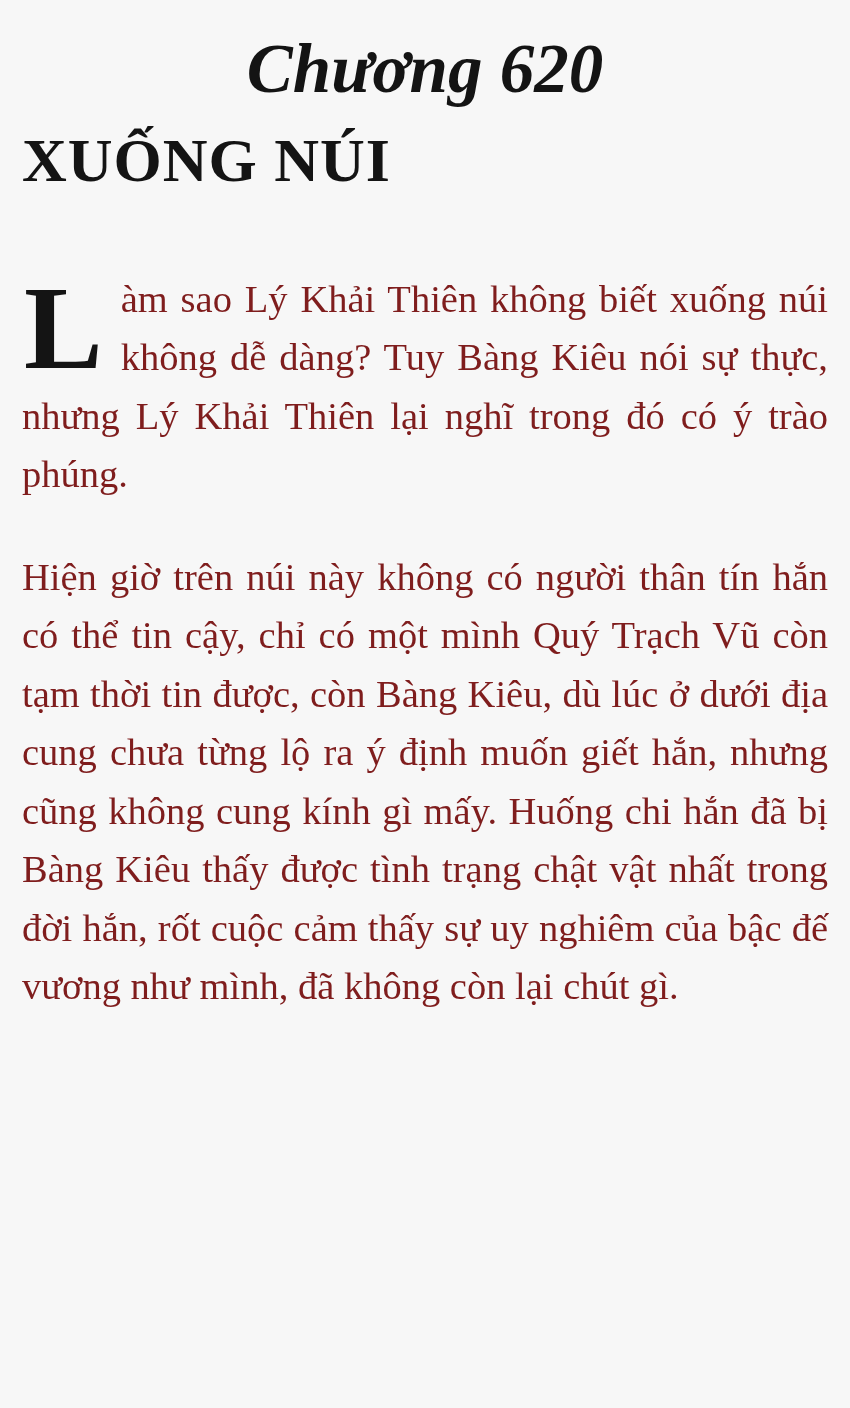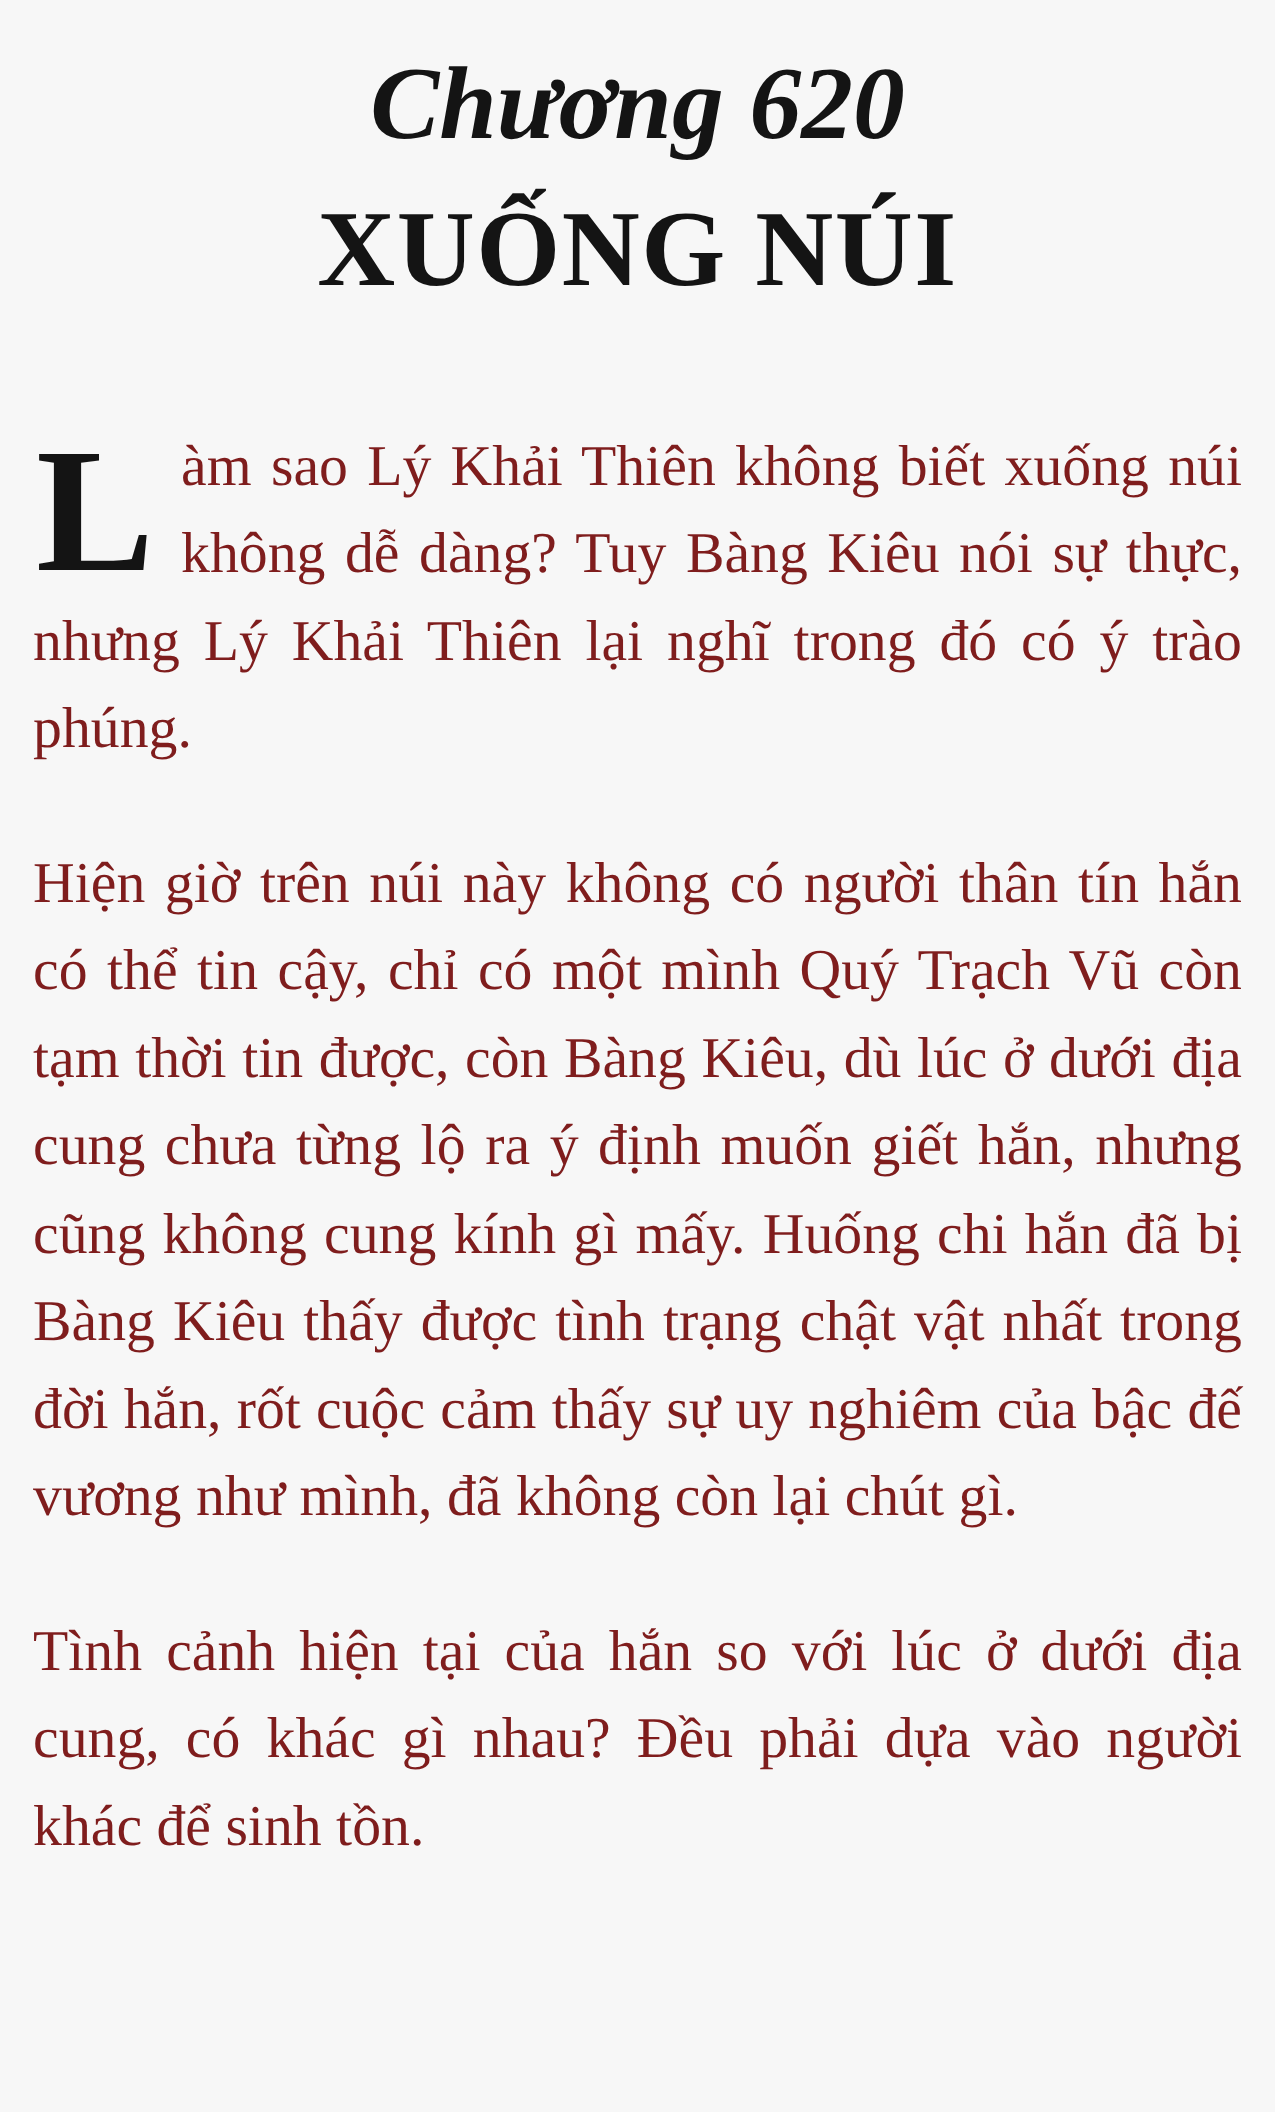--- a/index.html
+++ b/index.html
@@ -25,23 +25,23 @@
     text-align: center;
     font-style: italic;
     font-weight: 700;
     font-size: 69px;
     line-height: 1.15;
     letter-spacing: 0px;
     margin: 12px 0 0 0;
     color: #141414;
   }
   .chapter-title {
-    text-align: center;
+    text-align: left;
     font-weight: 700;
-    font-size: 72px;
+    font-size: 62px;
     line-height: 1.2;
     letter-spacing: 1px;
     margin: 14px 0 0 0;
     color: #141414;
     text-transform: uppercase;
   }
   .body-text {
     margin-top: 72px;
   }
   p.para {
@@ -71,16 +71,15 @@
 
 <div class="page">
 
   <h1 class="chapter-number">Chương 620</h1>
 
   <h2 class="chapter-title">XUỐNG NÚI</h2>
 
   <div class="body-text">
     <p class="para first-para">Làm sao Lý Khải Thiên không biết xuống núi không dễ dàng? Tuy Bàng Kiêu nói sự thực, nhưng Lý Khải Thiên lại nghĩ trong đó có ý trào phúng.</p>
     <p class="para">Hiện giờ trên núi này không có người thân tín hắn có thể tin cậy, chỉ có một mình Quý Trạch Vũ còn tạm thời tin được, còn Bàng Kiêu, dù lúc ở dưới địa cung chưa từng lộ ra ý định muốn giết hắn, nhưng cũng không cung kính gì mấy. Huống chi hắn đã bị Bàng Kiêu thấy được tình trạng chật vật nhất trong đời hắn, rốt cuộc cảm thấy sự uy nghiêm của bậc đế vương như mình, đã không còn lại chút gì.</p>
-    <p class="para">Tình cảnh hiện tại của hắn so với lúc ở dưới địa cung, có khác gì nhau? Đều phải dựa vào người khác để sinh tồn.</p>
   </div>
 
 </div>
 
 </body></html>

